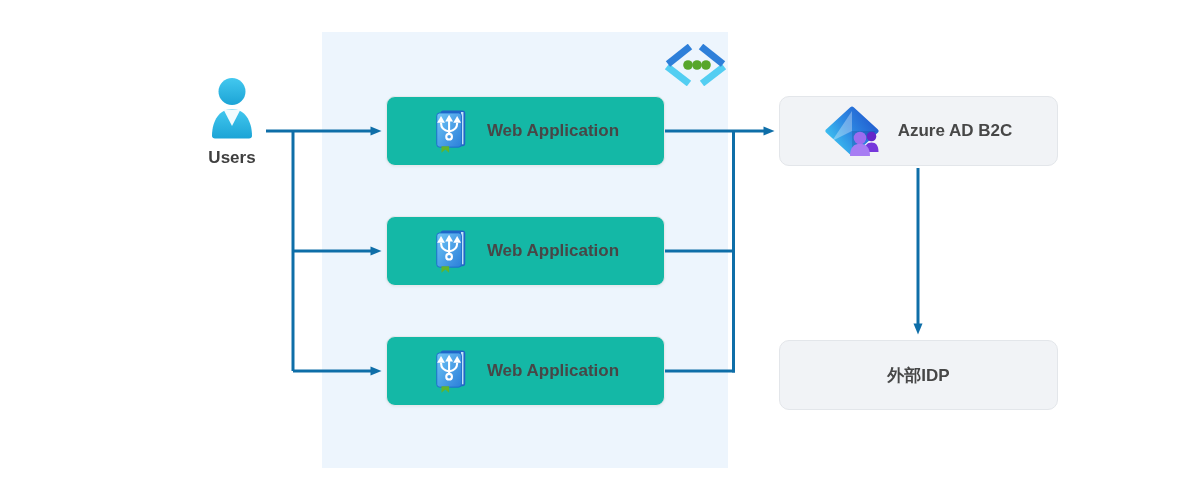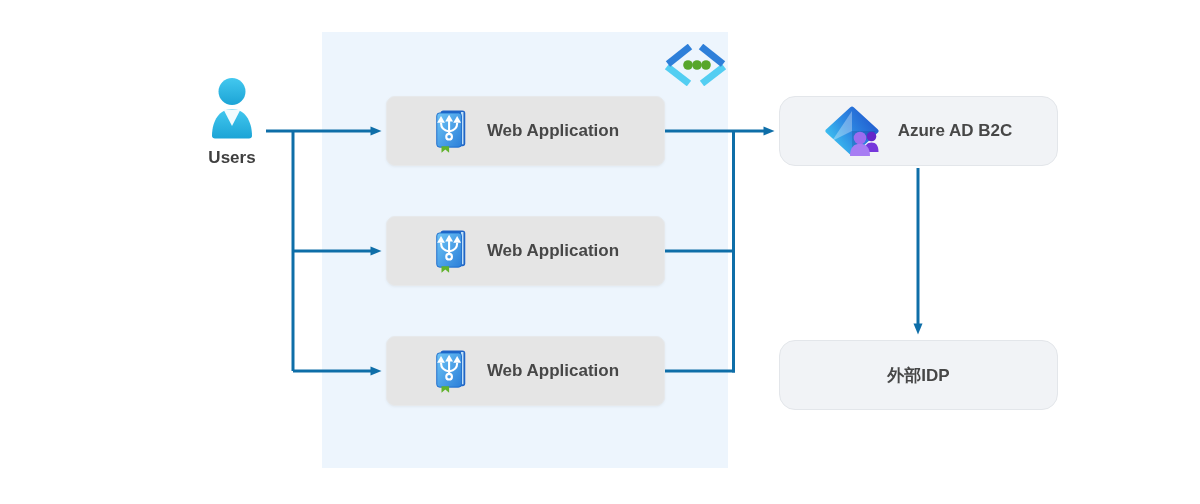--- a/index.html
+++ b/index.html
@@ -12,27 +12,27 @@
     background:#EDF5FD;
   }
   .api-icon-wrap{position:absolute;left:664px;top:44px;width:63px;height:42px;}
   .users-group{position:absolute;left:202px;top:76px;width:60px;text-align:center;}
   .users-label{margin-top:2px;font-size:17px;font-weight:bold;color:#3F3F3F;}
   .node{
     position:absolute;display:flex;align-items:center;justify-content:center;
     font-size:17px;font-weight:bold;color:#474747;box-sizing:border-box;
   }
   .node.white{
-    left:386px;width:279px;height:70px;background:#e5e5e5;
+    left:386px;width:279px;height:70px;background:#14b8a6;
     border:1px solid #E7E9EB;border-radius:9px;gap:17px;
     box-shadow:0 1px 3px rgba(0,0,0,0.05);
   }
   .node.gray{
     left:779px;width:279px;height:70px;background:#F1F3F6;
-    border:1px solid #E3E6EA;border-radius:16px;gap:16px;
+    border:1px solid #E3E6EA;border-radius:10px;gap:16px;
   }
   #app-node-1{top:96px;} #app-node-2{top:216px;} #app-node-3{top:336px;}
   #azure-node{top:96px;} #idp-node{top:340px;}
   .arrows{position:absolute;left:0;top:0;pointer-events:none;}
   .nudge{position:relative;top:1px;}
 </style>
 </head>
 <body>
 
 <div class="canvas">

